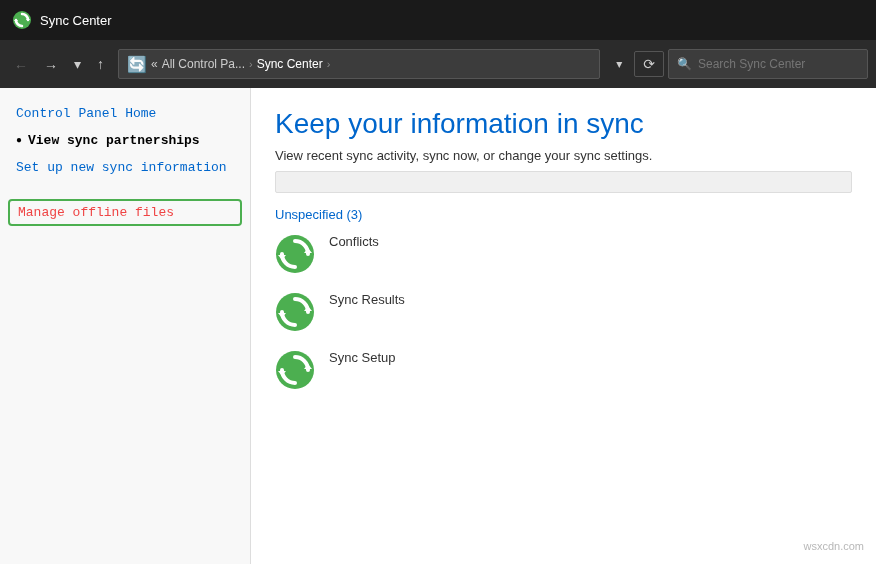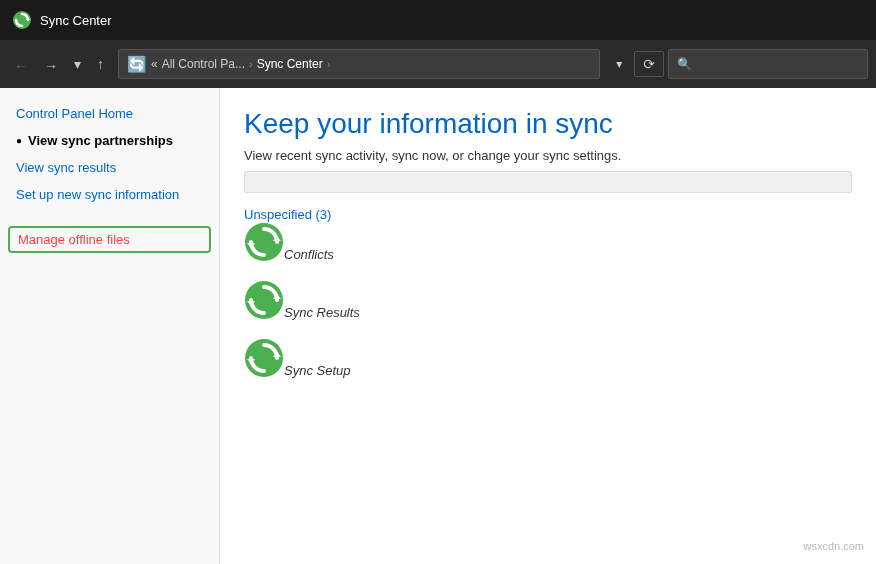--- a/index.html
+++ b/index.html
@@ -124,25 +124,26 @@
 
     
     .main-area {
       display: flex;
       height: calc(564px - 40px - 48px);
       background: #ffffff;
     }
 
     
     .sidebar {
-      width: 220px;
+      width: 251px;
       background: #f8f8f8;
       border-right: 1px solid #ddd;
       padding: 12px 0;
       flex-shrink: 0;
+      font-family: Liberation Mono, monospace;
     }
     .sidebar-item {
       padding: 6px 16px;
       font-size: 13px;
       color: #0066cc;
       cursor: pointer;
       display: flex;
       align-items: center;
       gap: 6px;
       text-decoration: none;
@@ -189,30 +190,30 @@
       background: #f0f0f0;
       border: 1px solid #ddd;
       border-radius: 2px;
       margin-bottom: 14px;
       overflow: hidden;
     }
 
     .section-label {
       font-size: 13px;
       color: #0066cc;
-      margin-bottom: 0;
+      margin-bottom: 12px;
     }
 
     
     .sync-item {
       display: flex;
-      align-items: flex-end;
+      align-items: flex-start;
+      gap: 14px;
       margin-bottom: 18px;
       cursor: pointer;
-      font-style: italic;
     }
     .sync-item-label {
       font-size: 13px;
       color: #333;
     }
 
     
     .sync-icon-wrapper {
       width: 40px;
       height: 40px;
@@ -261,39 +262,37 @@
     <span class="sep">›</span>
     <span class="crumb-active">Sync Center</span>
     <span class="sep">›</span>
   </div>
 
   <button class="dropdown-btn">▾</button>
   <button class="refresh-btn">⟳</button>
 
   <div class="search-box">
     <span class="search-icon-nav">🔍</span>
+    <input type="text" placeholder="Search Sync Center" style="">
   </div>
 </div>
 
 <div class="main-area">
 
   <div class="sidebar">
     <div class="sidebar-item">
       <span>Control Panel Home</span>
     </div>
 
     <div class="sidebar-item active">
       <span class="bullet">●</span>
       <span>View sync partnerships</span>
     </div>
 
 
-    <div class="sidebar-item">
-      <span>View sync results</span>
-    </div>
 
     <div class="sidebar-item">
       <span>Set up new sync information</span>
     </div>
 
     <div class="sidebar-item highlighted">
       <span>Manage offline files</span>
     </div>
   </div>
 

